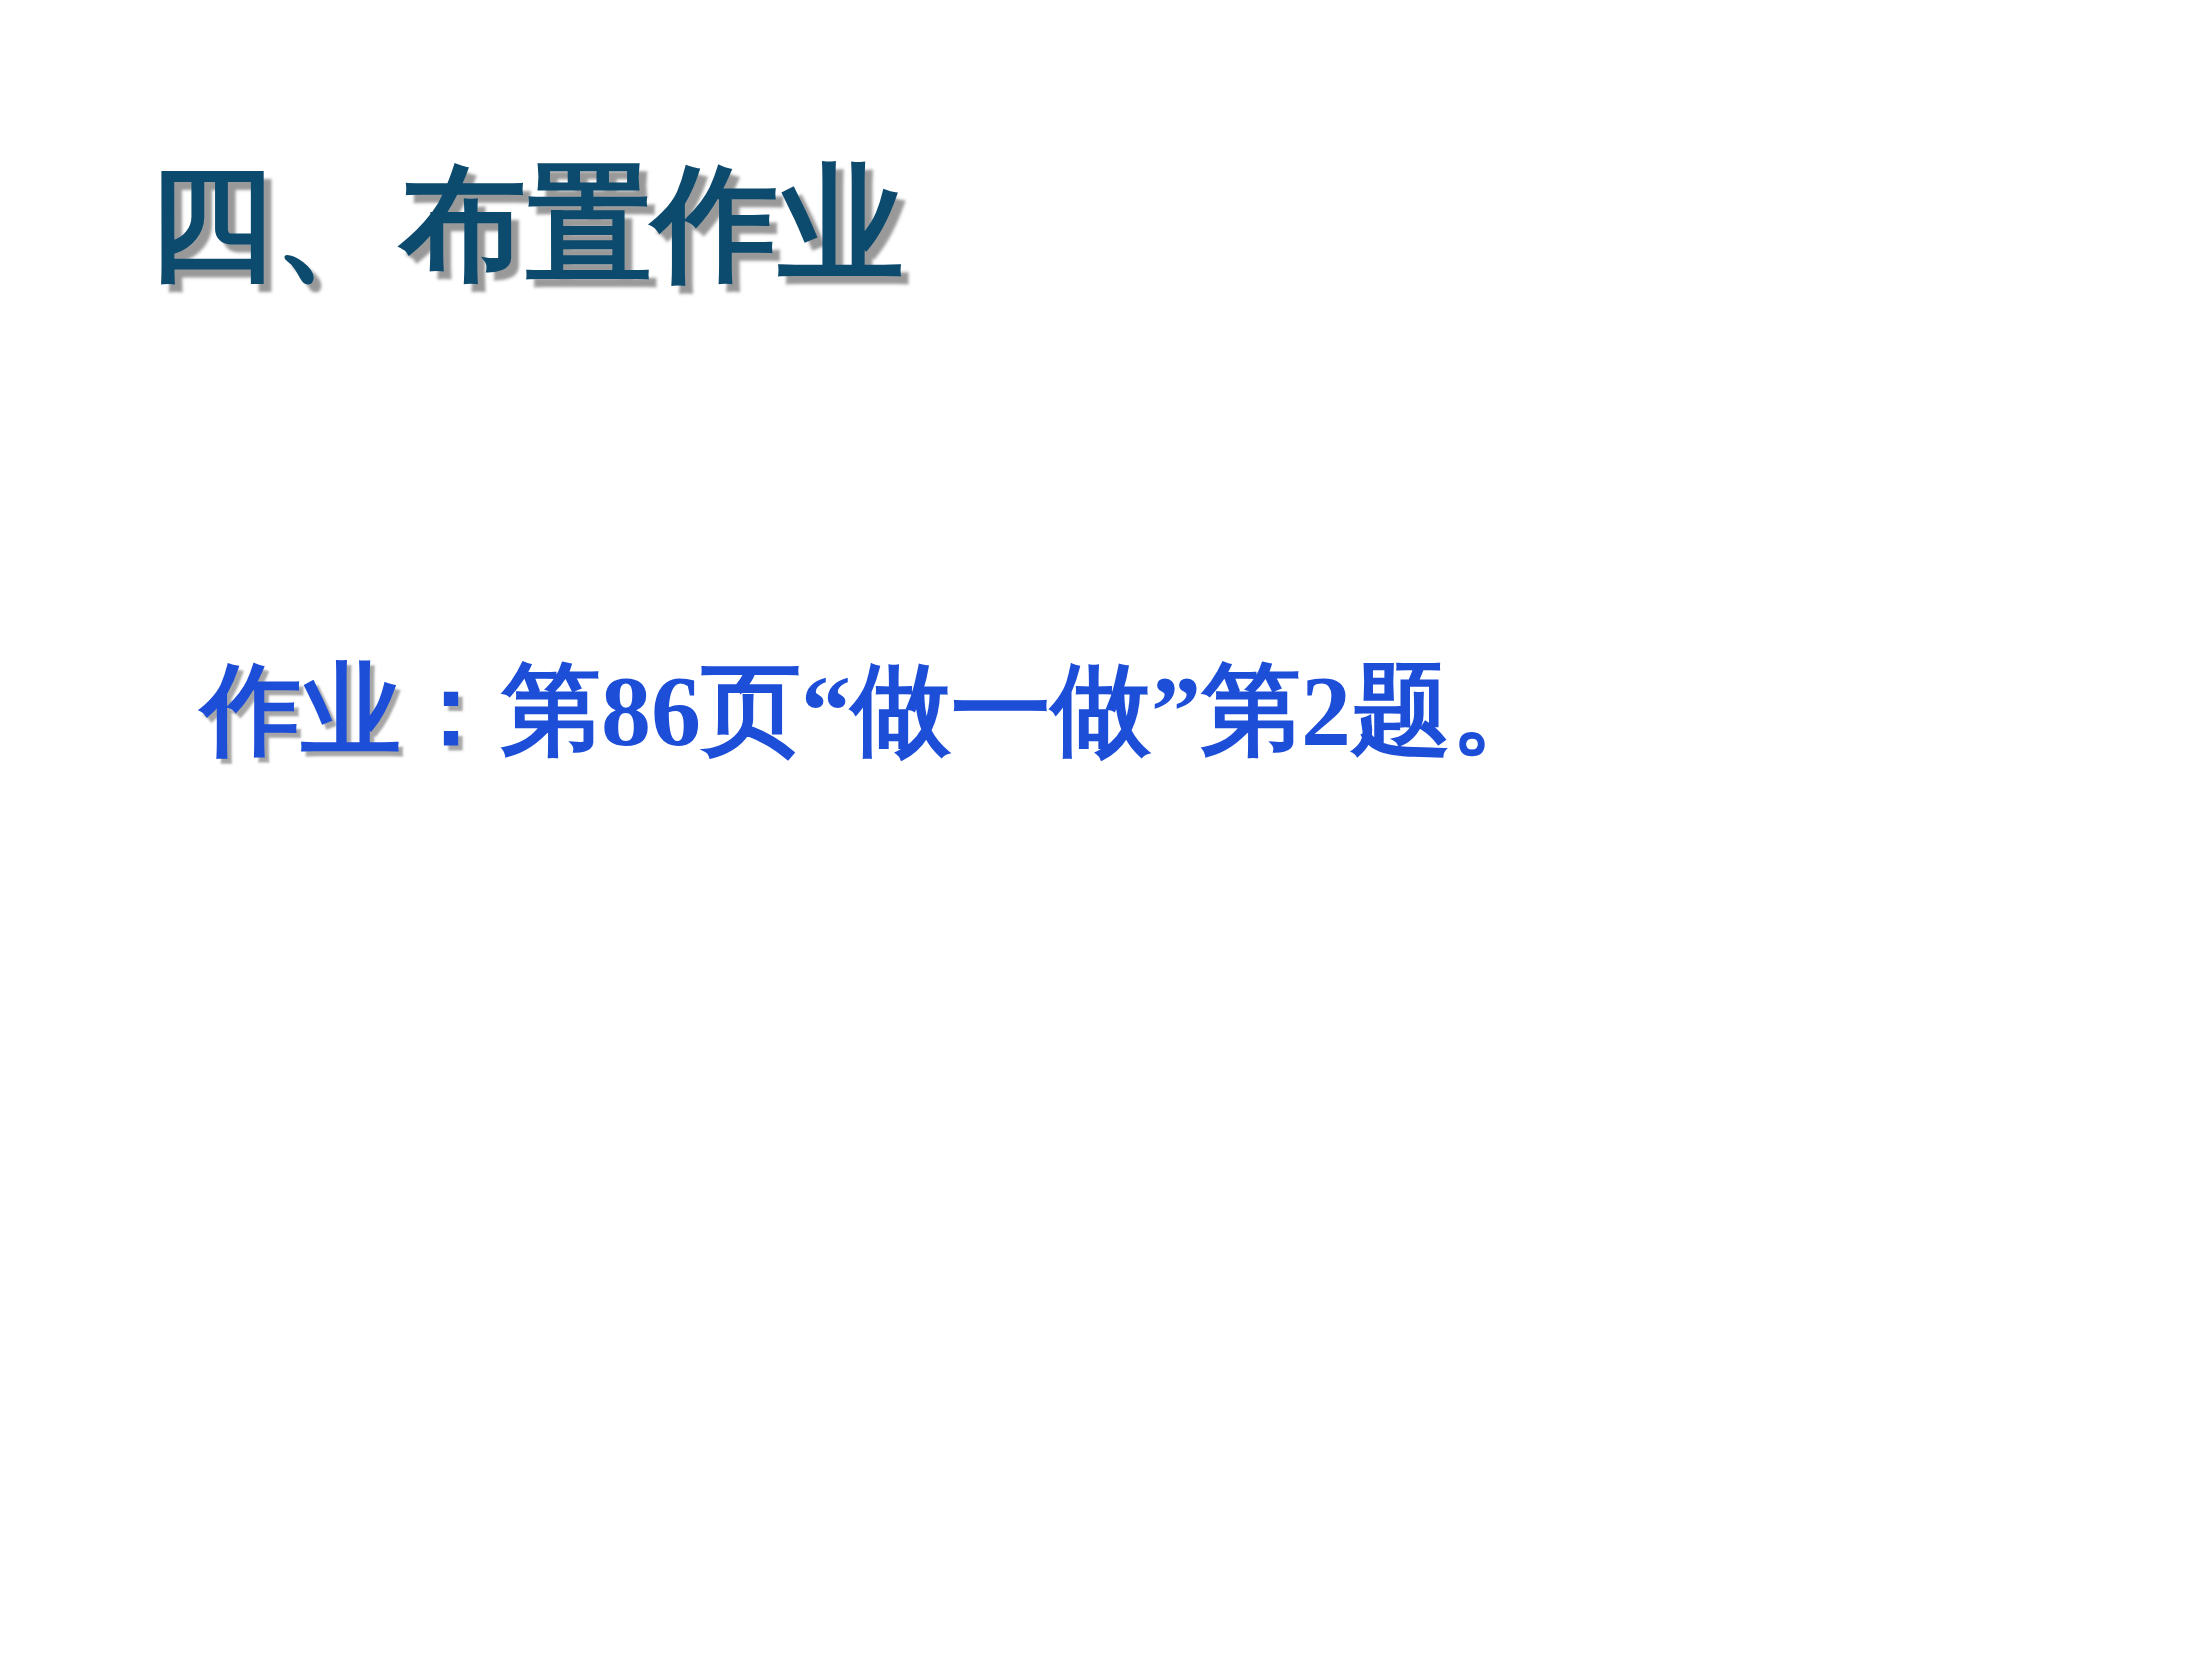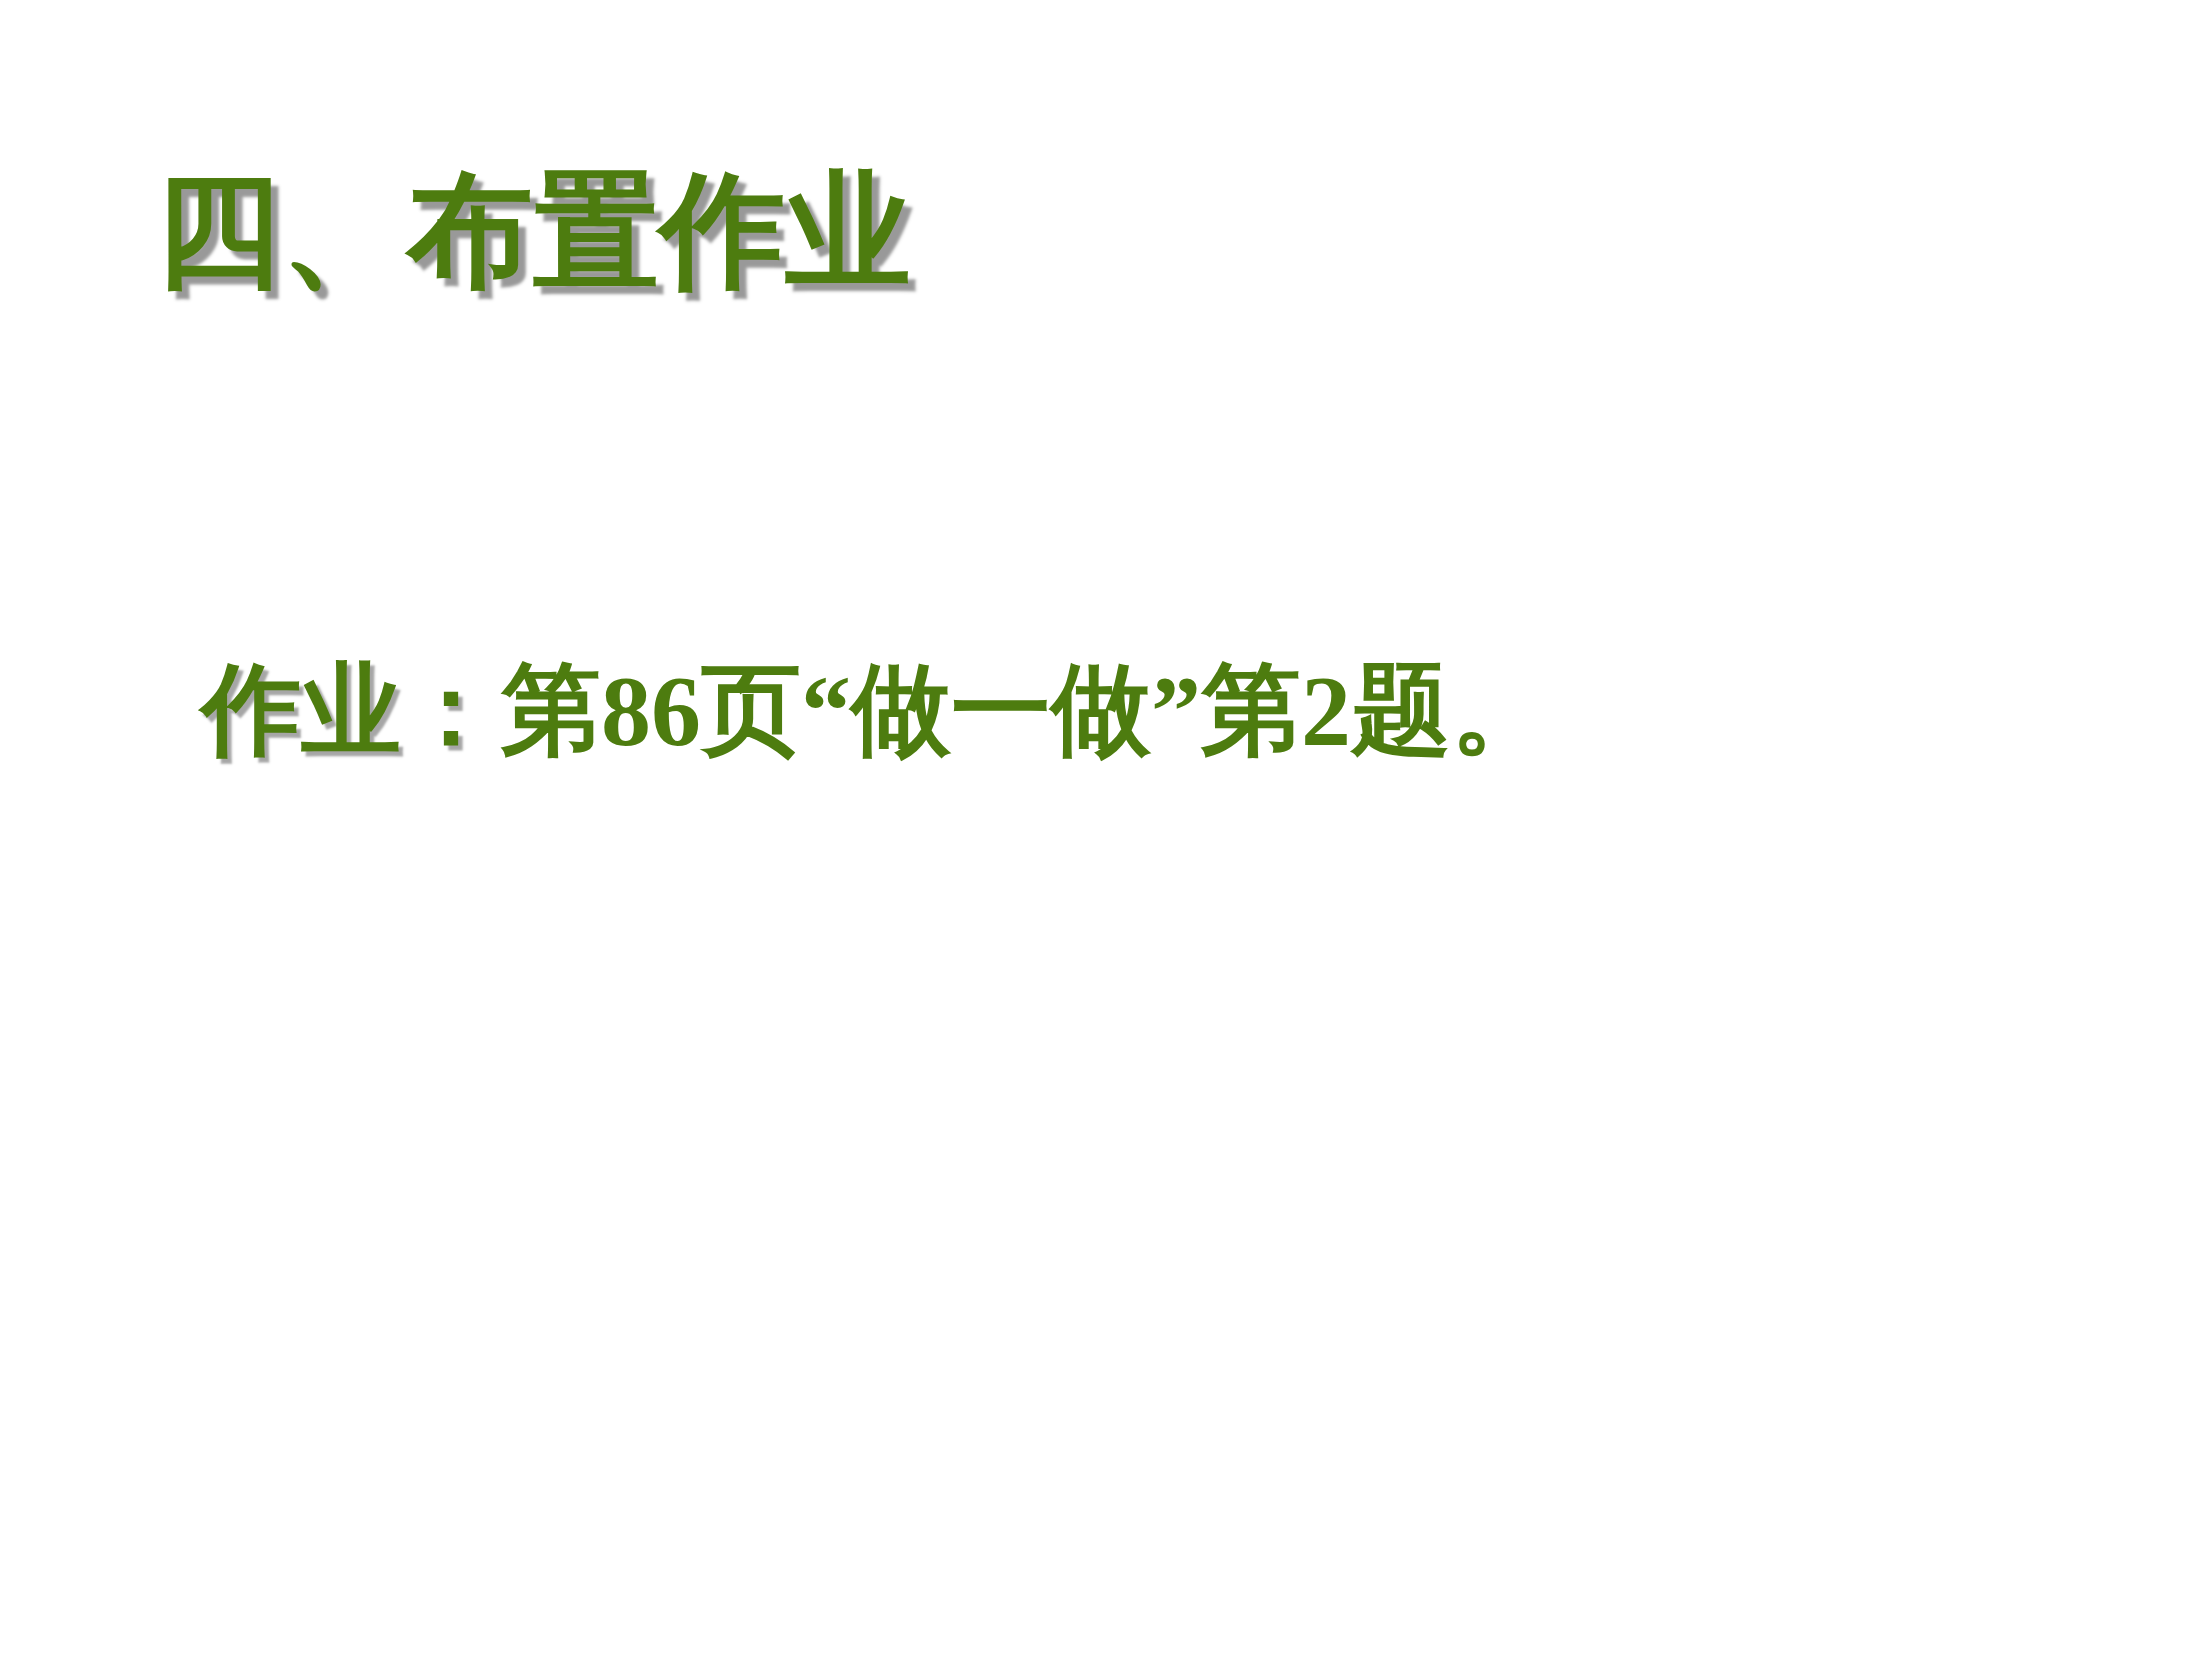--- a/index.html
+++ b/index.html
@@ -14,38 +14,38 @@
     background: #ffffff;
     overflow: hidden;
     font-family: "Liberation Serif", "DejaVu Serif", serif;
     font-weight: bold;
     color: #000000;
   }
   .slide-title {
     position: absolute;
     left: 144px;
     top: 145px;
-    margin: 11px;
+    margin: 4px;
     font-size: 126px;
     line-height: 1.2;
     white-space: nowrap;
     letter-spacing: 0;
-    color: #4d7c0f;
+    color: #0c4a6e;
     text-shadow: 7.7px 7.7px 3.1px #999999;
   }
   .body-block {
     position: absolute;
     left: 201px;
     top: 623px;
   }
   .body-line {
     font-size: 100px;
     line-height: 176px;
     white-space: nowrap;
-    color: #4d7c0f;
+    color: #1d4ed8;
     text-align: right;
   }
   .body-line.indented {
     margin-left: 293px;
   }
   .homework-label {
     text-shadow: 4.6px 4.6px 2.3px #a6a6a6;
   }
 </style>
 </head>

